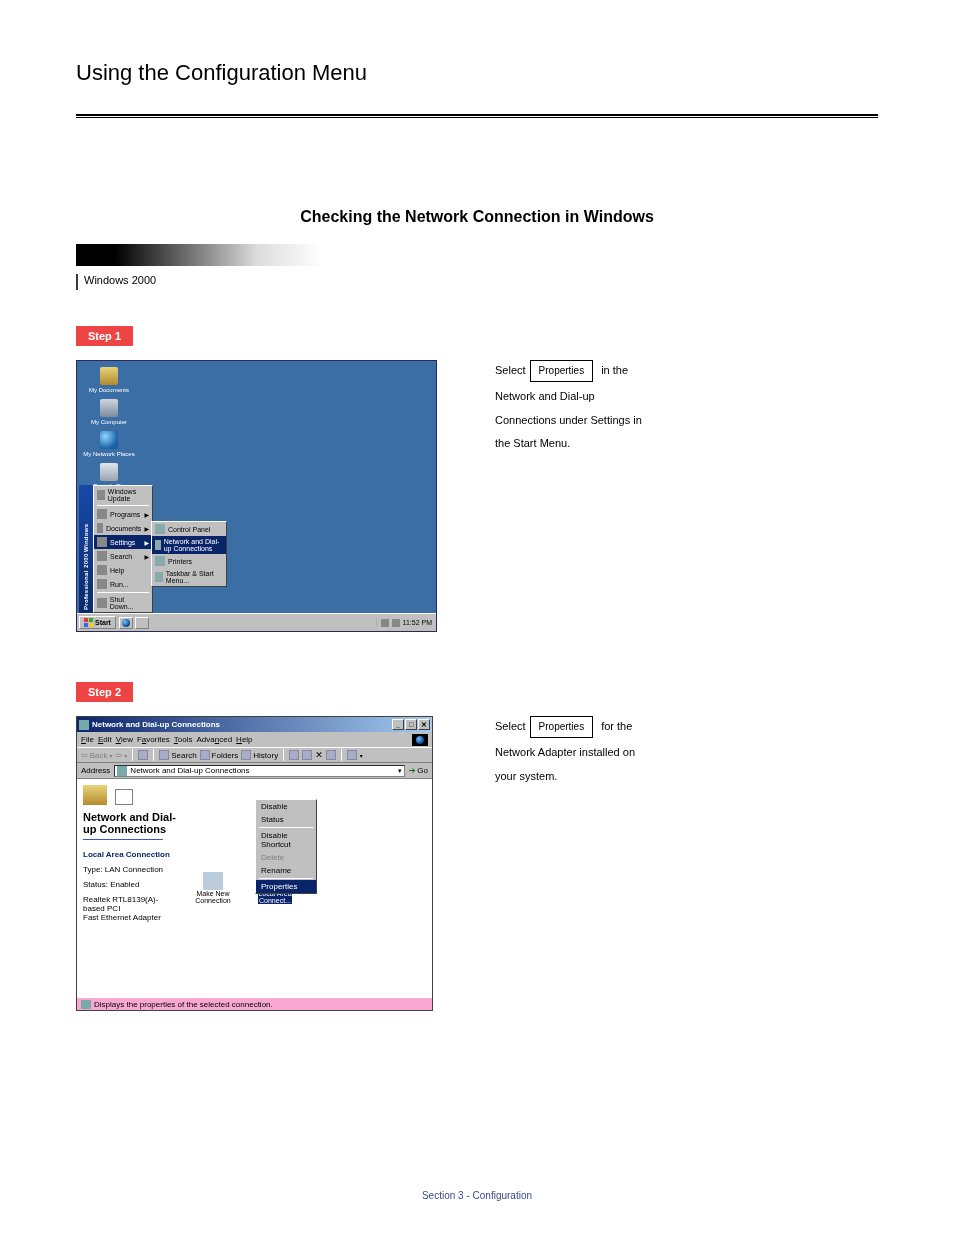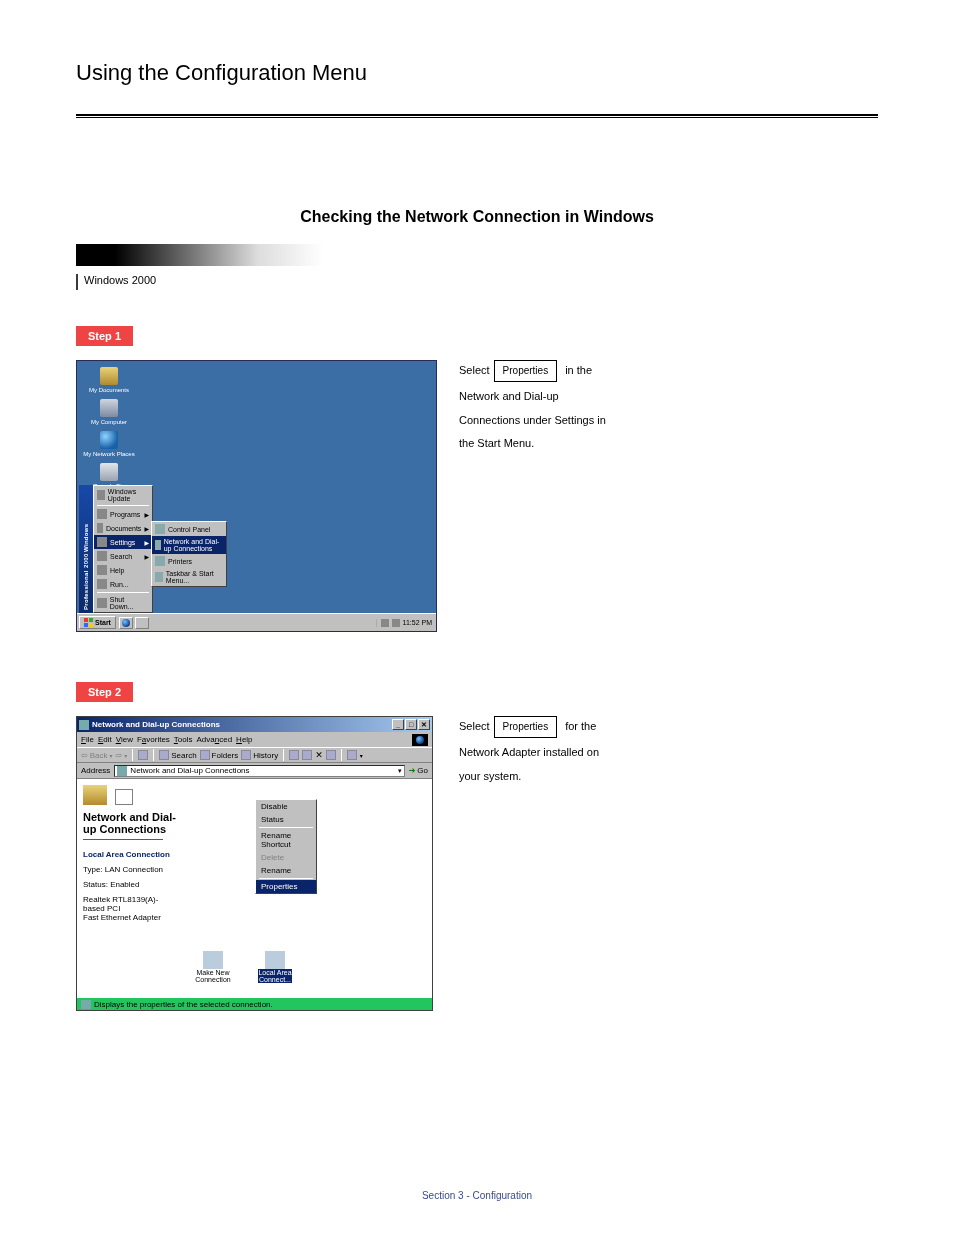--- a/index.html
+++ b/index.html
@@ -9,21 +9,21 @@
   .hr-dbl { border-top: 2px solid #000; border-bottom: 1px solid #000; height: 4px; margin-bottom: 90px; }
   .section-title { font-size: 16px; font-weight: bold; margin-bottom: 18px; text-align: center;}
   .section-stripe { height: 22px; width: 260px;
     background: linear-gradient(90deg, #000 0%, #000 15%, #777 45%, #ddd 70%, #fff 95%);
     display:flex; align-items:center; padding-left:8px; color:#fff; font-size:13px; font-weight:bold; }
   .sub-row { margin-top:8px; margin-bottom:36px; display:flex; }
   .sub-bar { border-left: 2px solid #3a3a3a; height:16px; margin-right:6px; }
   .sub-text { font-size:11px; }
   .step-row { display:flex; gap:22px; margin-bottom:50px; }
   .step-col-left { flex:0 0 361px; }
-  .step-col-right { flex:1; padding-top:0; }
+  .step-col-right { flex:1; padding-top:0;margin-left:36px; }
   .step-label { display:inline-block; background:#ef4444; color:#fff; font-size:11px; font-weight:bold; padding:4px 12px; margin-bottom:14px; }
   .step-body { font-size:11px; line-height:1.6; }
   .btn-box { display:inline-block; border:1px solid #000; padding:2px 8px; font-size:10px; margin-right:4px; }
   .right-lines p { margin-bottom:6px; }
   .right-lines .line-row { display:flex; align-items:center; flex-wrap:wrap; gap:4px; }
 
   
   .shot1 { width:361px; height:272px; border:1px solid #2a2a5a; position:relative; background:#3a6ea5; overflow:hidden; font-family: Tahoma, Arial, sans-serif;}
   .shot1 .desk-icons { position:absolute; top:6px; left:6px; display:flex; flex-direction:column; gap:6px; }
   .shot1 .di { display:flex; flex-direction:column; align-items:center; width:52px; font-size:6px; color:#fff; text-align:center; }
@@ -78,30 +78,30 @@
   .shot2 .addrbox .dr { margin-left:auto; font-size:7px;color:#000;}
   .shot2 .gobtn { display:flex;align-items:center;gap:2px;}
   .shot2 .client { position:absolute; top:62px; left:0; right:0; bottom:13px; background:#fff; display:flex;}
   .shot2 .leftpane { width:108px; padding:6px; font-size:8px; }
   .shot2 .lp-ic { display:flex;gap:8px; align-items:flex-end; margin-bottom:6px;}
   .shot2 .lp-ic .bic1{width:24px;height:20px;background:linear-gradient(#e8d37a,#b58a2e);}
   .shot2 .lp-ic .bic2{width:18px;height:16px;background:#fff;border:1px solid #808080;}
   .shot2 .lp-title { font-size:11px; font-weight:bold; line-height:1.1;}
   .shot2 .lp-sub { color:#0a246a; font-weight:bold; margin-top:10px;}
   .shot2 .lp-txt { margin-top:6px; }
-  .shot2 .iconarea { flex:1; padding:14px 8px; position:relative; display:flex; gap:22px; align-items:flex-end;}
+  .shot2 .iconarea { flex:1; padding:14px 8px; position:relative; display:flex; gap:22px; align-items:center;}
   .shot2 .conn { display:flex; flex-direction:column; align-items:center; width:40px; text-align:center; font-size:7px;}
   .shot2 .conn .cic{width:20px;height:18px;background:#bcd;}
   .shot2 .conn.sel .lbl{background:#0a246a;color:#fff;}
   .shot2 .ctx { position:absolute; left:70px; top:20px; width:62px; background:#c0c0c0; border:1px solid #fff;border-right-color:#404040;border-bottom-color:#404040; font-size:8px;}
   .shot2 .ctx .ci{padding:2px 5px;}
   .shot2 .ctx .ci.dis{color:#808080;}
   .shot2 .ctx .ci.hl{background:#0a246a;color:#fff;}
   .shot2 .ctx .csep{height:1px;background:#808080;border-bottom:1px solid #fff;margin:1px 3px;}
-  .shot2 .status { position:absolute; left:0;right:0;bottom:0;height:13px;background:#22c55e;border-top:1px solid #fff;display:flex;align-items:center;padding:0 4px;}
+  .shot2 .status { position:absolute; left:0;right:0;bottom:0;height:13px;background:#f9a8d4;border-top:1px solid #fff;display:flex;align-items:center;padding:0 4px;}
 
   .pagefoot { position:absolute; bottom:34px; left:0; right:0; text-align:center; font-size:10px; color:#3a4a8a; }
 </style>
 </head>
 <body>
 
 <div class="page">
   <div class="page-title">Using the Configuration Menu</div>
   <div class="hr-dbl"></div>
 
@@ -329,21 +329,21 @@
               <span class="lbl"><span>Make New</span><br><span>Connection</span></span>
             </div>
             <div class="conn sel">
               <div class="cic"></div>
               <span class="lbl"><span>Local Area</span><br><span>Connect...</span></span>
             </div>
             <div class="ctx">
               <div class="ci">Disable</div>
               <div class="ci">Status</div>
               <div class="csep"></div>
-              <div class="ci">Rename Shortcut</div>
+              <div class="ci">Disable Shortcut</div>
               <div class="ci dis">Delete</div>
               <div class="ci">Rename</div>
               <div class="csep"></div>
               <div class="ci hl">Properties</div>
             </div>
           </div>
         </div>
         <div class="status">
           <div style="width:10px;height:9px;background:#7aa;margin-right:3px;"></div>
           <span>Displays the properties of the selected connection.</span>

